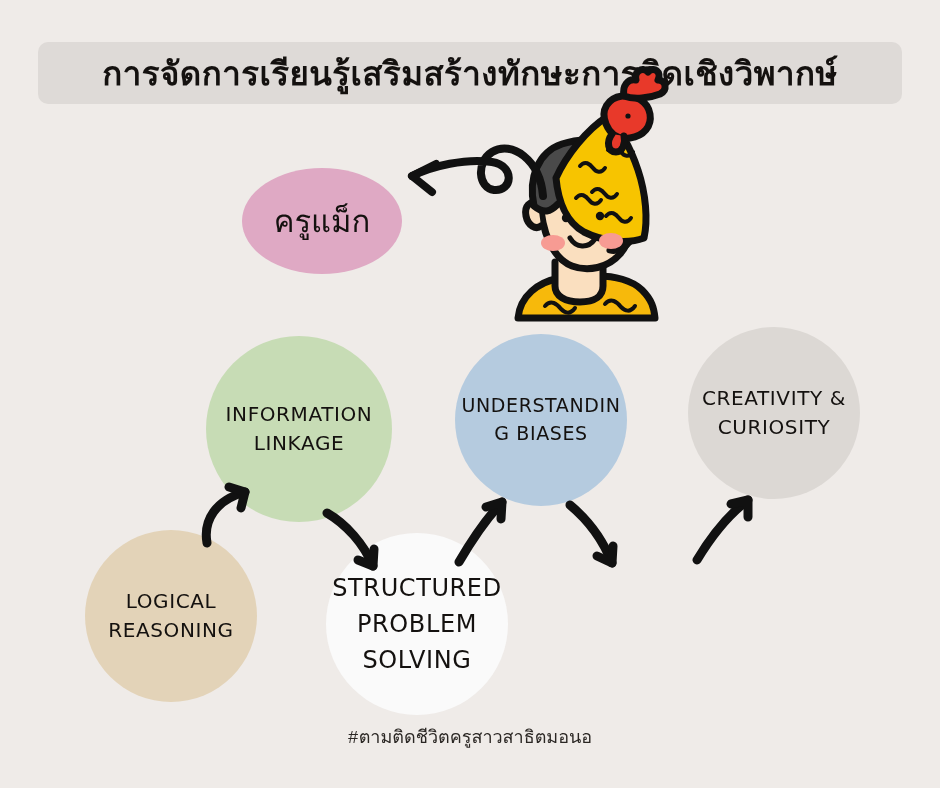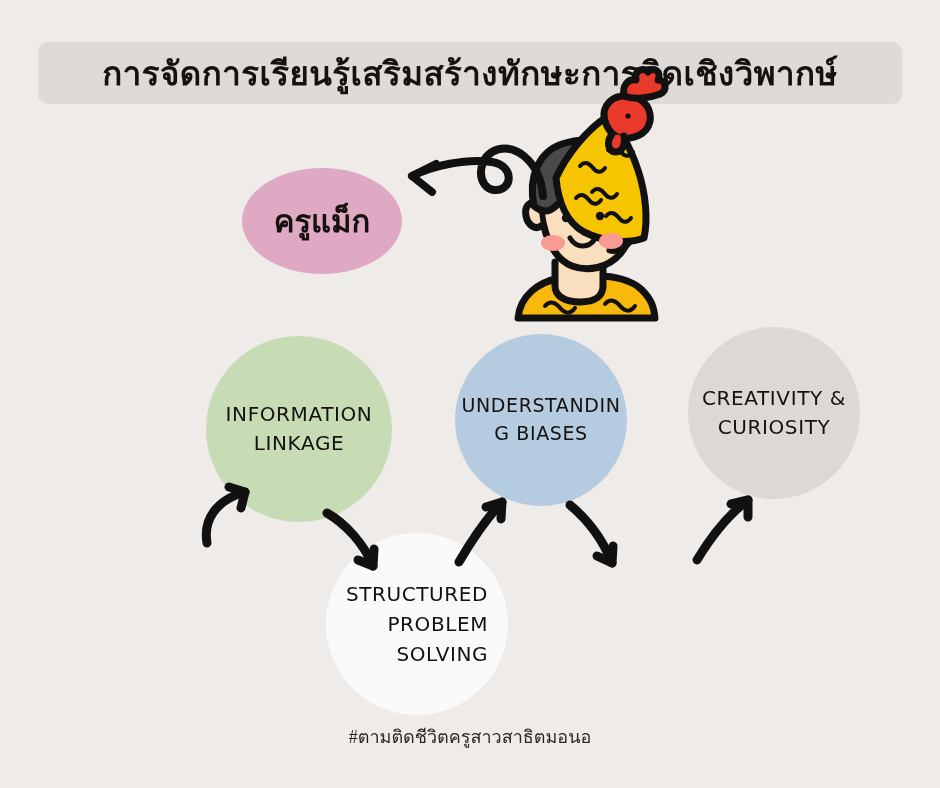--- a/index.html
+++ b/index.html
@@ -55,21 +55,21 @@
     width: 160px;
     height: 106px;
     background: #dfa9c4;
     border-radius: 50%;
     display: flex;
     align-items: center;
     justify-content: center;
   }
   #name-bubble .label {
     font-family: "DejaVu Sans", sans-serif;
-    font-weight: bold;
+    font-weight: normal;
     font-size: 31px;
     color: #14110f;
   }
 
   
   .svg-layer {
     position: absolute;
     left: 0;
     top: 0;
     width: 940px;
@@ -99,30 +99,30 @@
   }
 
   #circle-info      { left: 206px; top: 336px; width: 186px; height: 186px; background: #c7dcb5; }
   #circle-biases    { left: 455px; top: 334px; width: 172px; height: 172px; background: #b5cbdf; }
   #circle-creativity{ left: 688px; top: 327px; width: 172px; height: 172px; background: #dcd8d4; }
   #circle-logical   { left: 85px;  top: 530px; width: 172px; height: 172px; background: #e3d3b8; }
   #circle-structured{ left: 326px; top: 533px; width: 182px; height: 182px; background: #fafafa; }
   #circle-decision  { left: 572px; top: 534px; width: 172px; height: 172px; background: #dcbcbc; }
 
   #circle-biases .ctext      { font-size: 19px; }
-  #circle-structured .ctext  { font-size: 20px; line-height: 1.5; text-align: right; }
+  #circle-structured .ctext  { font-size: 24px; line-height: 1.5; }
 
   
   #footer {
     position: absolute;
     left: 0;
     top: 722px;
     width: 940px;
     text-align: center;
-    font-family: Liberation Serif, serif;
+    font-family: Liberation Mono, monospace;
     font-size: 18px;
     color: #2b2724;
   }
 </style>
 </head>
 <body>
 
 <div id="canvas">
 
   <div id="title-band"></div>
@@ -204,20 +204,24 @@
   <div class="circle" id="circle-info">
     <span class="ctext">INFORMATION
 LINKAGE</span>
   </div>
 
   <div class="circle" id="circle-creativity">
     <span class="ctext">CREATIVITY &amp;
 CURIOSITY</span>
   </div>
 
+  <div class="circle" id="circle-logical">
+    <span class="ctext">LOGICAL
+REASONING</span>
+  </div>
 
   <div class="circle" id="circle-structured">
     <span class="ctext">STRUCTURED
 PROBLEM
 SOLVING</span>
   </div>
 
 
   <svg class="svg-layer" viewBox="0 0 940 788">
     <g stroke="#111" stroke-width="9" fill="none" stroke-linecap="round" stroke-linejoin="round">

